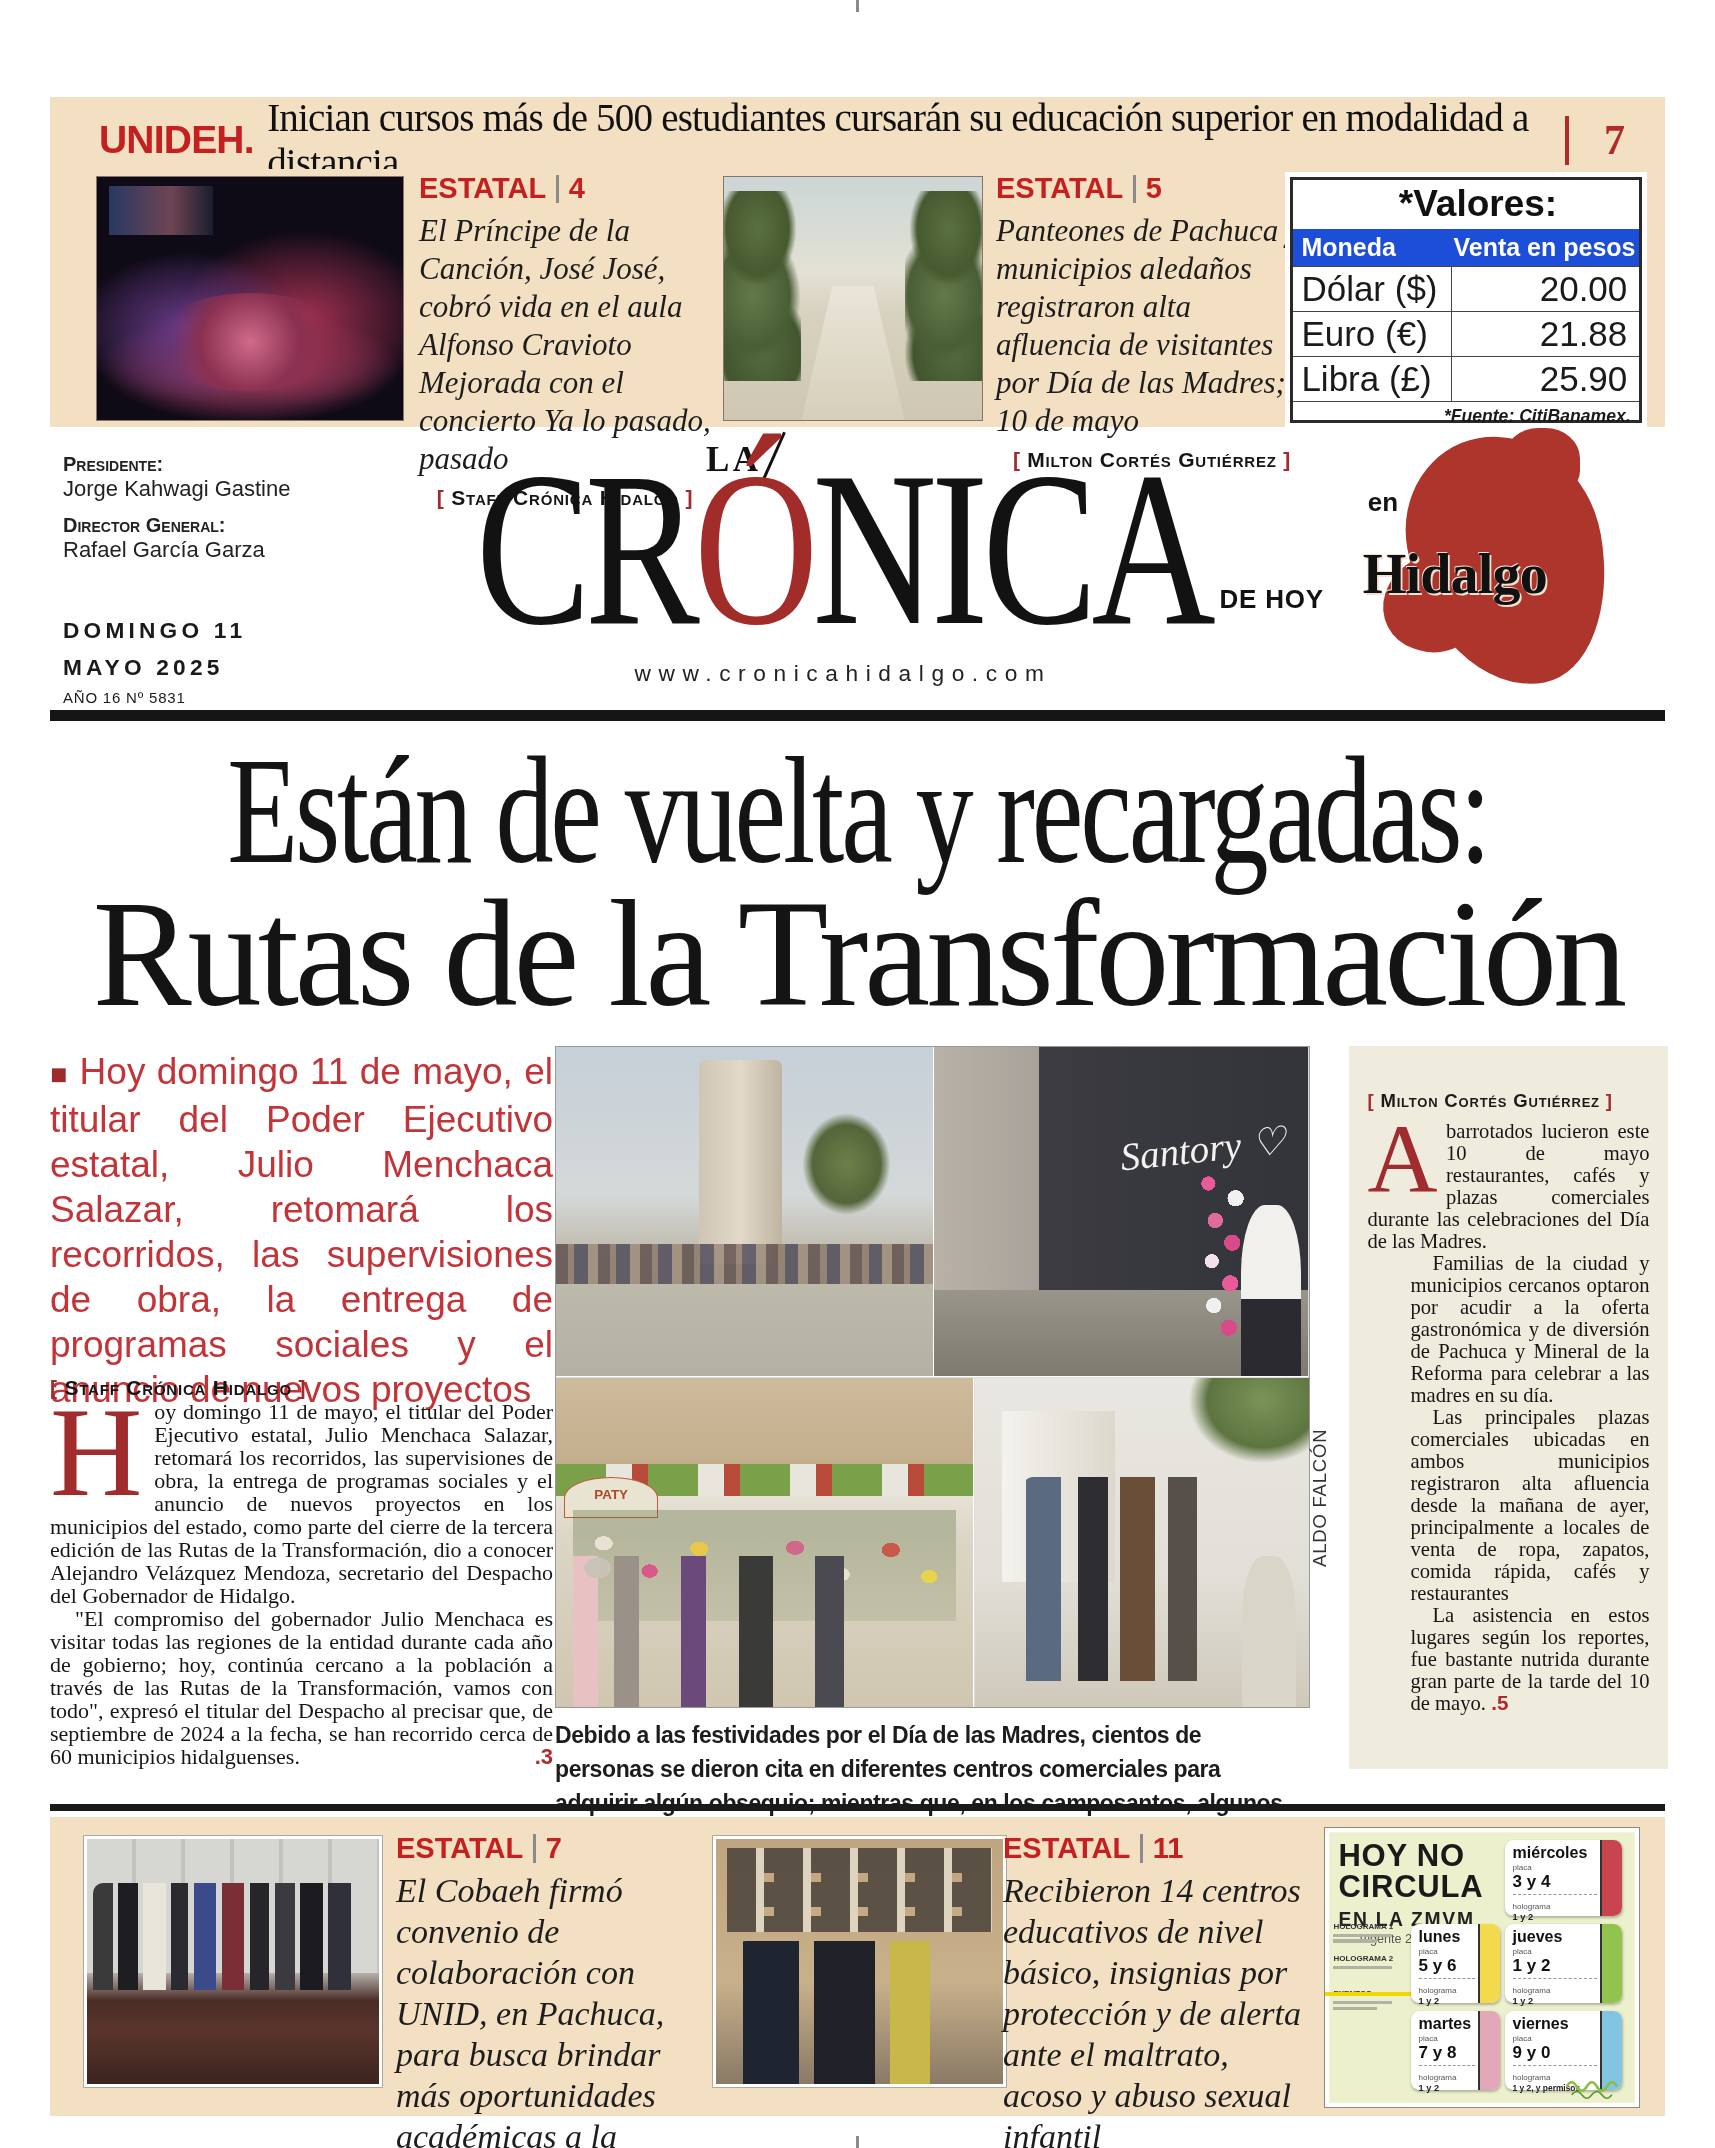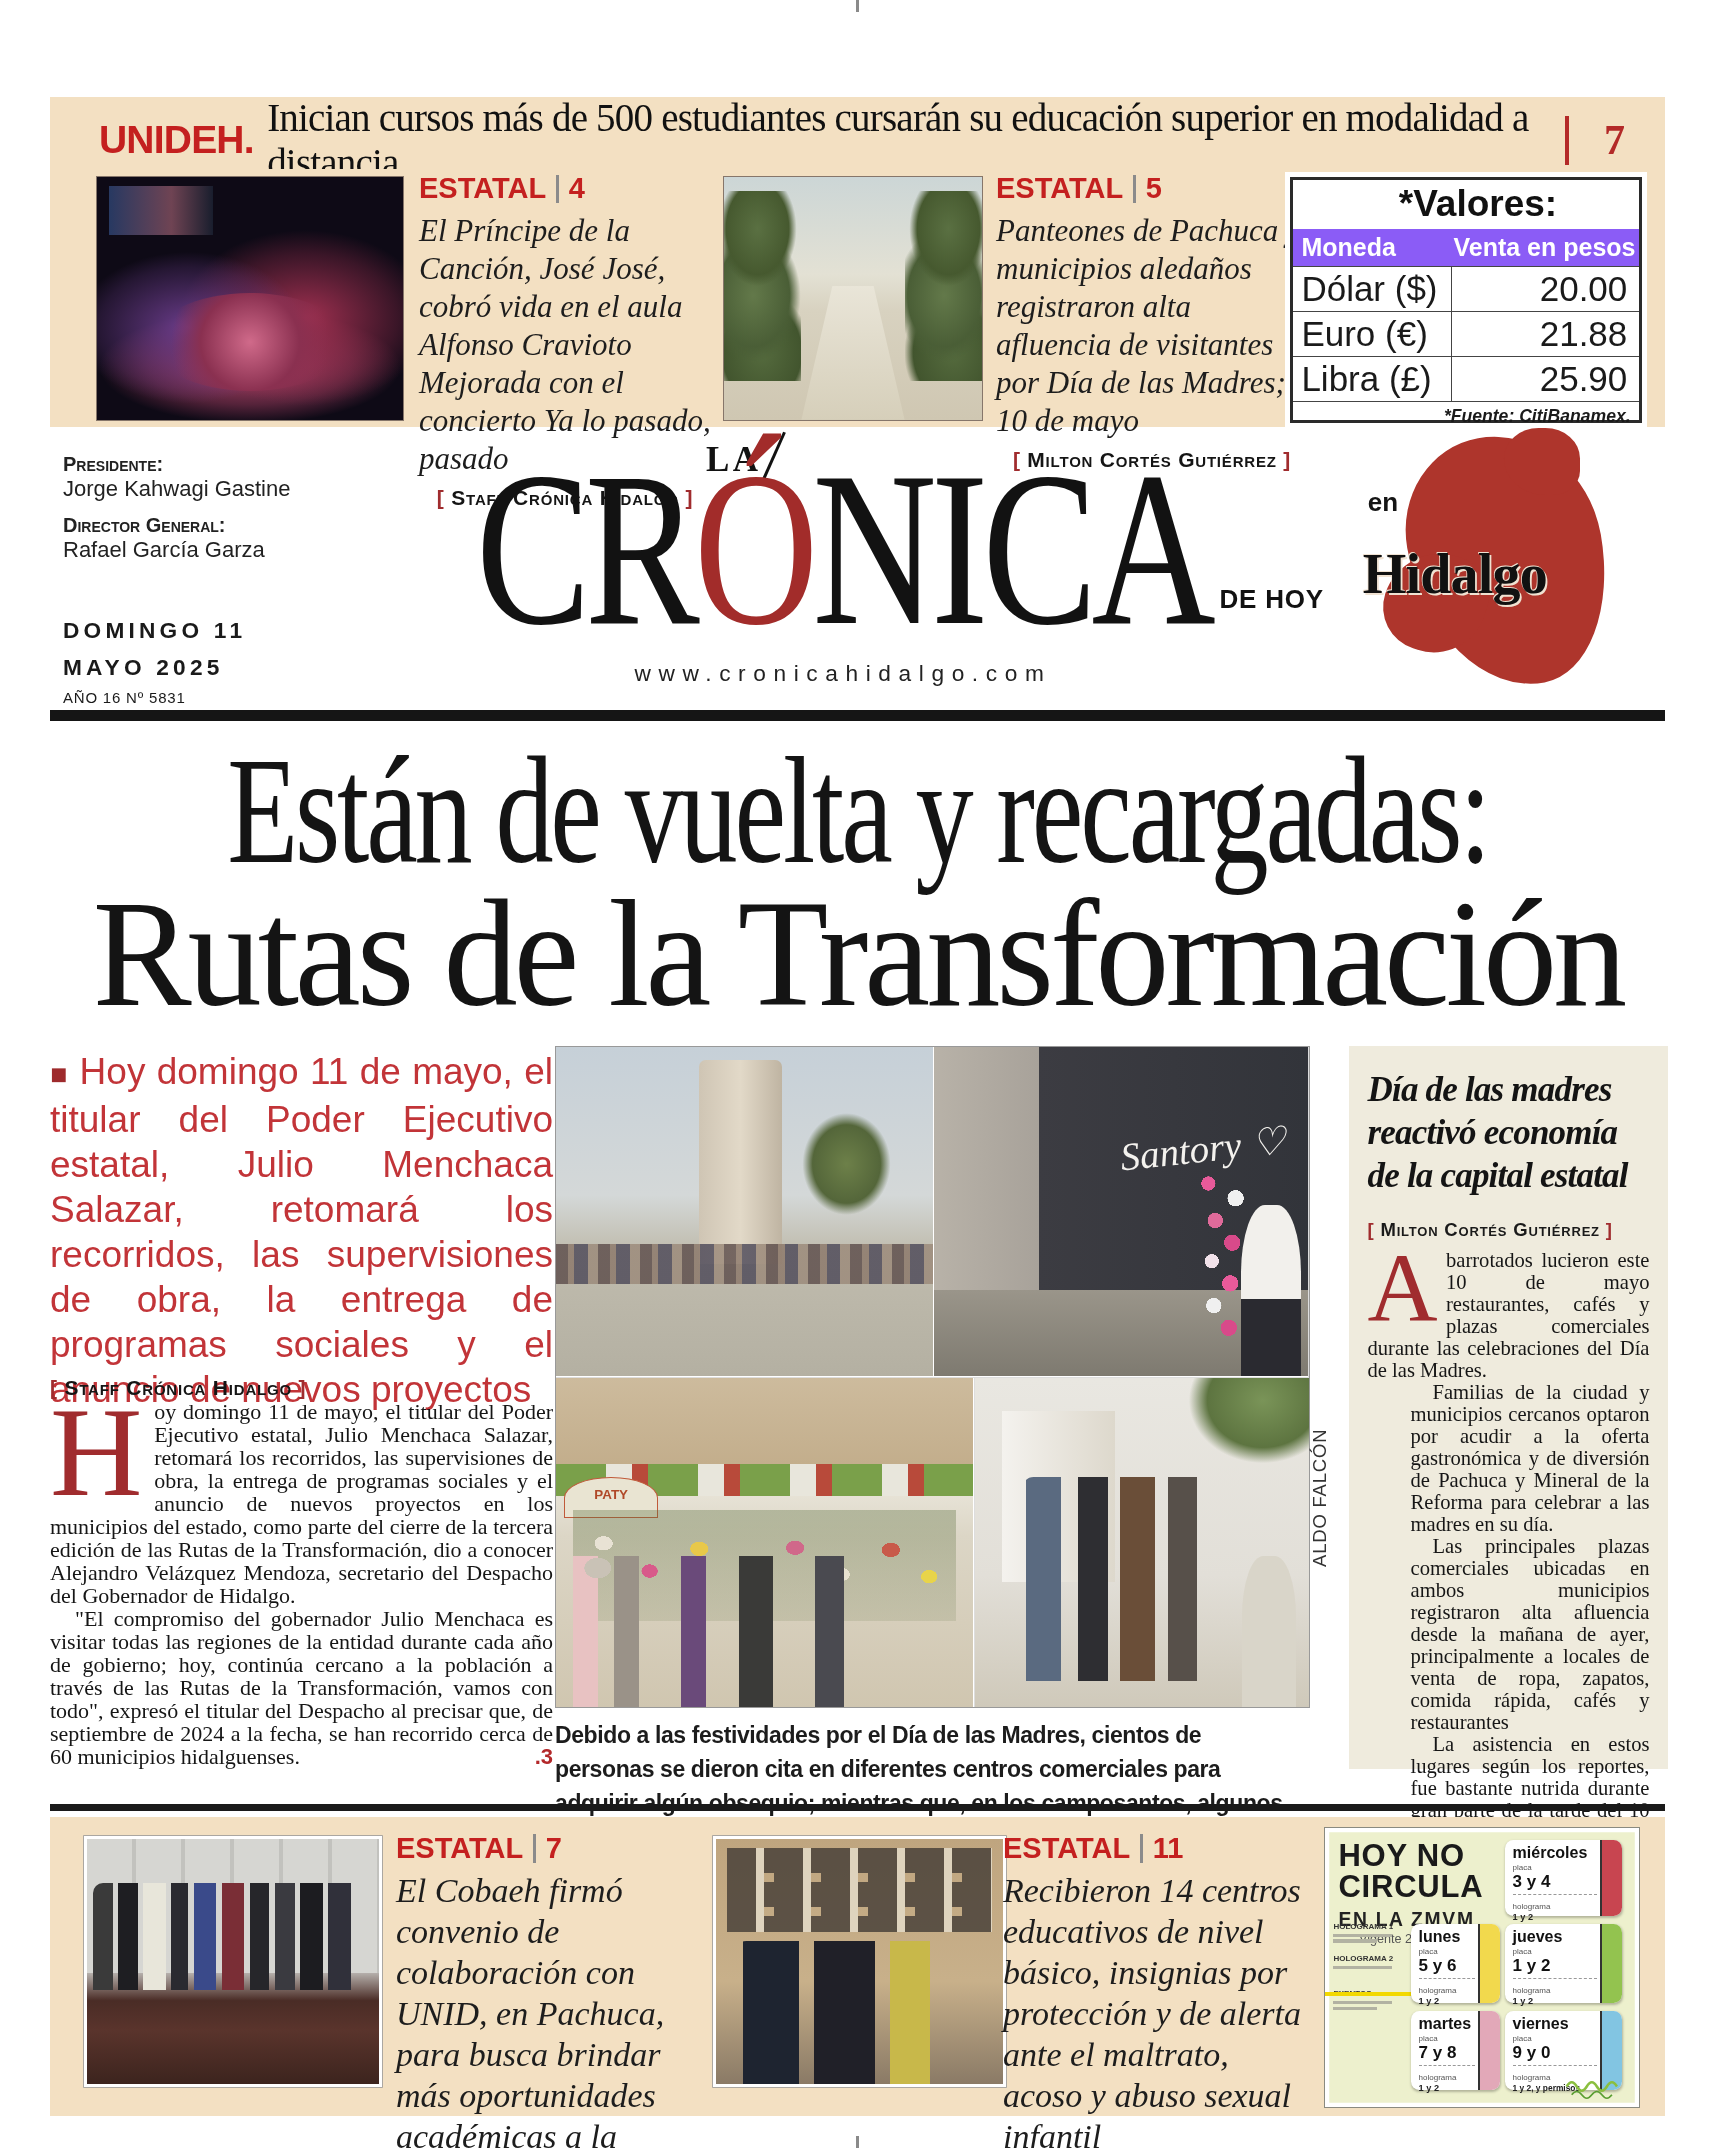--- a/index.html
+++ b/index.html
@@ -269,21 +269,21 @@
       <div class="story-head">Panteones de Pachuca y municipios aledaños registraron alta afluencia de visitantes por Día de las Madres; 10 de mayo</div>
       <div class="byline">
         <span class="bk">[</span>
         <span>Milton Cortés Gutiérrez</span>
         <span class="bk">]</span>
       </div>
     </div>
 
     <div class="valores">
       <div class="val-title">*Valores:</div>
-      <div class="val-head" style="background: #8b5cf6;">
+      <div class="val-head" style="background: #1d4ed8;">
         <span class="c1">Moneda</span>
         <span class="c2">Venta en pesos</span>
       </div>
       <div class="val-row">
         <span class="c1">Dólar ($)</span>
         <span class="c2">20.00</span>
       </div>
       <div class="val-row">
         <span class="c1">Euro (€)</span>
         <span class="c2">21.88</span>
@@ -365,21 +365,20 @@
       <div class="trees"></div>
       <div class="wall"></div>
       <div class="people"></div>
       <div class="stone"></div>
     </div>
   </div>
   <div class="credit">ALDO FALCÓN</div>
   <div class="caption">Debido a las festividades por el Día de las Madres, cientos de personas se dieron cita en diferentes centros comerciales para adquirir algún obsequio; mientras que, en los camposantos, algunos más acudieron con flores para su familiar que ya partió.</div>
 
   <div class="rightcol" style="background: rgb(239, 235, 221);">
-    <div class="rtitle">Día de las madres reactivó economía de la capital estatal</div>
     <div class="rbyline">
       <span class="bk">[</span>
       <span>Milton Cortés Gutiérrez</span>
       <span class="bk">]</span>
     </div>
     <div class="rbody">
       <p><span class="dropcap dc-a">A</span><span>barrotados lucieron este 10 de mayo restaurantes, cafés y plazas comerciales durante las celebraciones del Día de las Madres.</span></p>
       <p class="ind">Familias de la ciudad y municipios cercanos optaron por acudir a la oferta gastronómica y de diversión de Pachuca y Mineral de la Reforma para celebrar a las madres en su día.</p>
       <p class="ind">Las principales plazas comerciales ubicadas en ambos municipios registraron alta afluencia desde la mañana de ayer, principalmente a locales de venta de ropa, zapatos, comida rápida, cafés y restaurantes</p>
       <p class="ind"><span>La asistencia en estos lugares según los reportes, fue bastante nutrida durante gran parte de la tarde del 10 de mayo.</span>

